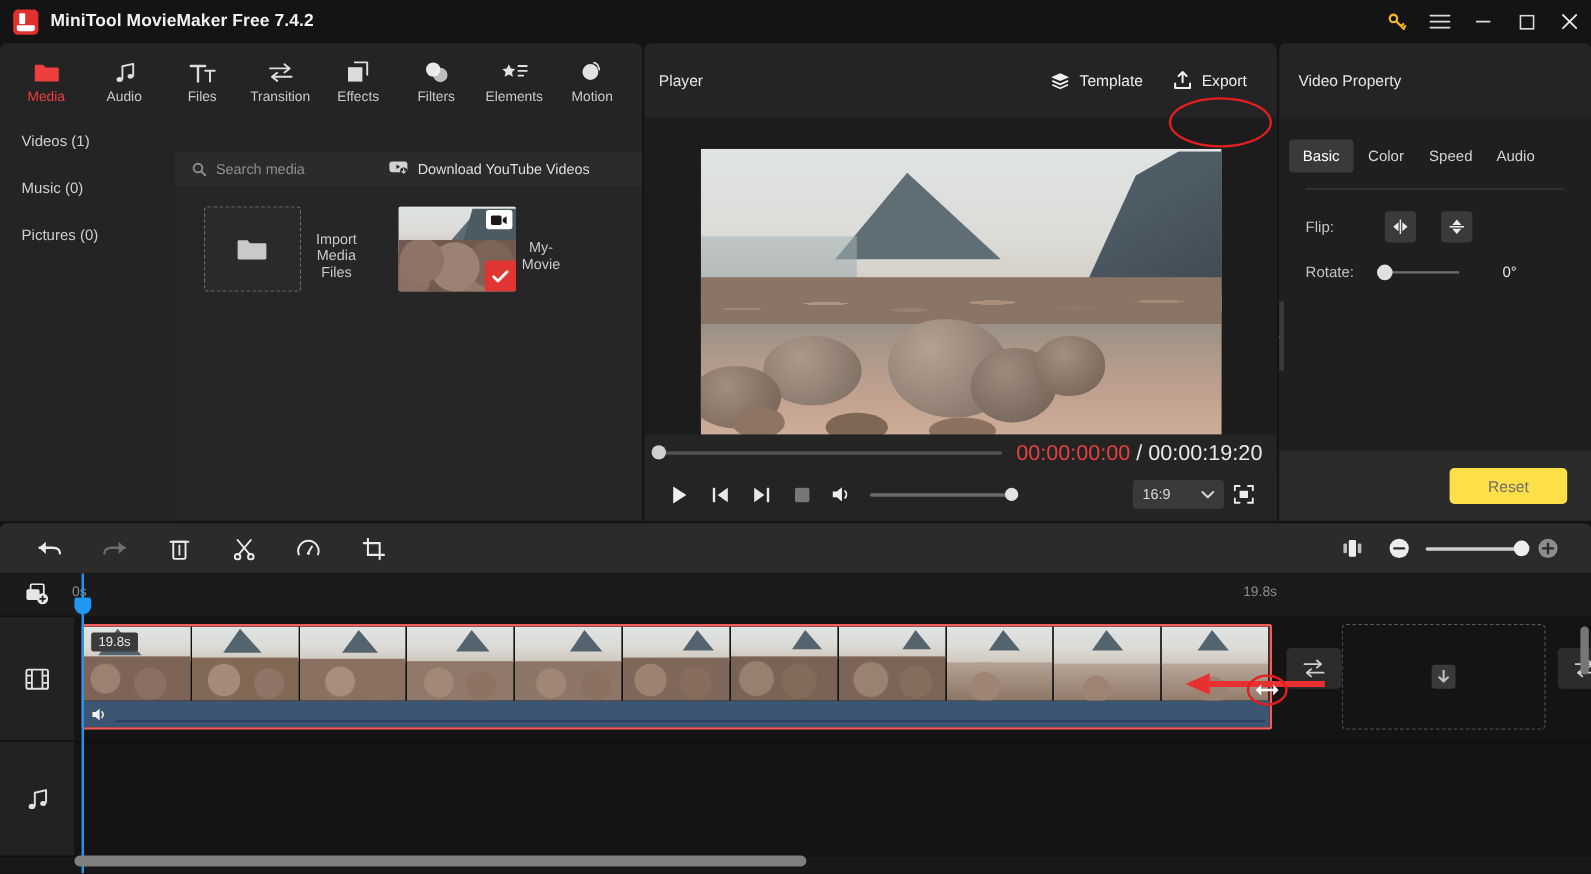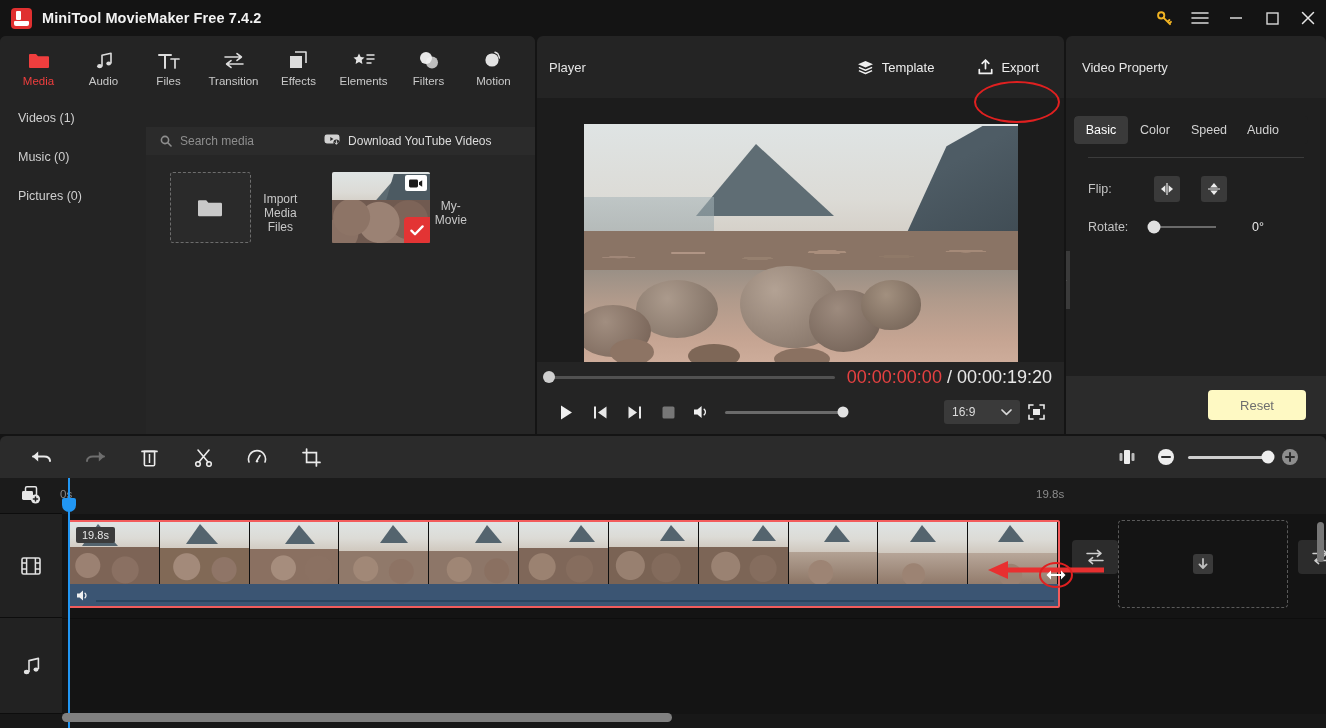--- a/index.html
+++ b/index.html
@@ -107,21 +107,21 @@
          background: linear-gradient(#b9b4ab 0%, #b09b8d 40%, #c09a82 100%); }
   .mtn { position: absolute; background: #5d6b72; }
 
   
   .player {
     position: absolute; left: 537px; top: 0; width: 527px; height: 398px;
     background: #242424; border-radius: 6px 6px 0 0; overflow: hidden;
   }
   .playerhead { height: 62px; display: flex; align-items: center; padding: 0 14px 0 12px; }
   .playerhead .ptitle { font-size: 13px; color: #e4e4e4; }
-  .phbtns { margin-left: auto; display: flex; align-items: center; gap: 22px; }
+  .phbtns { margin-left: auto; display: flex; align-items: center; gap: 4px; }
   .phbtn {
     display: flex; align-items: center; gap: 8px; padding: 7px 11px; border-radius: 4px;
     cursor: pointer; font-size: 13px; color: #ededed; position: relative;
   }
   .ring-export {
     position: absolute; left: 974px; top: 45px; width: 86px; height: 42px;
     border: 2.2px solid #e02020; border-radius: 50%; pointer-events: none;
   }
   .stage {
     position: absolute; top: 62px; left: 0; right: 0; height: 296px;
@@ -185,21 +185,21 @@
   .rotknob {
     position: absolute; left: 0; top: 50%; transform: translate(-50%,-50%);
     width: 13px; height: 13px; border-radius: 50%; background: #e0e0e0;
   }
   .rotval { font-size: 12.5px; color: #e8e8e8; margin-left: 36px; }
   .propsfoot {
     position: absolute; left: 0; right: 0; bottom: 0; height: 58px; background: #2b2b2b;
     display: flex; align-items: center; justify-content: flex-end; padding-right: 20px;
   }
   .resetbtn {
-    width: 98px; height: 30px; background: #fef9c3; border-radius: 4px; color: #6e6e6e;
+    width: 98px; height: 30px; background: #fde047; border-radius: 4px; color: #6e6e6e;
     font-size: 13px; display: flex; align-items: center; justify-content: center; cursor: default;
   }
   .collapse-handle {
     position: absolute; left: -10px; top: 215px; width: 14px; height: 58px;
     background: #3a3a3a; border-radius: 4px 0 0 4px; display: flex; align-items: center;
     justify-content: center; cursor: pointer; z-index: 4;
   }
 
   
   .timeline { position: absolute; top: 436px; left: 0; width: 1326px; height: 292px; background: #141414; }
@@ -363,35 +363,35 @@
           <span class="ticon">
             <svg width="21" height="20" viewBox="0 0 21 20">
                 <path d="M7 2h11v11" fill="none" stroke="#dcdcdc" stroke-width="1.6" stroke-linejoin="round"></path>
                 <rect x="2" y="6" width="12" height="12" fill="#dcdcdc"></rect>
               </svg>
           </span>
           <span class="tlabel">Effects</span>
         </div>
         <div class="tool">
           <span class="ticon">
+            <svg width="22" height="20" viewBox="0 0 22 20">
+                <circle cx="8" cy="8" r="6" fill="#e8e8e8"></circle>
+                <circle cx="14" cy="12.5" r="6" fill="#f2f2f2" opacity=".75"></circle>
+              </svg>
+          </span>
+          <span class="tlabel">Filters</span>
+        </div>
+        <div class="tool">
+          <span class="ticon">
             <svg width="24" height="19" viewBox="0 0 24 19">
                 <path d="M7 2.5l1.7 3.5 3.8.5-2.8 2.6.7 3.8L7 11.1 3.6 12.9l.7-3.8L1.5 6.5l3.8-.5z" fill="#e2e2e2"></path>
                 <path d="M15 4h7M15 8h7M15 12h4" stroke="#e2e2e2" stroke-width="1.5" stroke-linecap="round"></path>
               </svg>
           </span>
           <span class="tlabel">Elements</span>
-        </div>
-        <div class="tool">
-          <span class="ticon">
-            <svg width="22" height="20" viewBox="0 0 22 20">
-                <circle cx="8" cy="8" r="6" fill="#e8e8e8"></circle>
-                <circle cx="14" cy="12.5" r="6" fill="#f2f2f2" opacity=".75"></circle>
-              </svg>
-          </span>
-          <span class="tlabel">Filters</span>
         </div>
         <div class="tool">
           <span class="ticon">
             <svg width="22" height="20" viewBox="0 0 22 20">
                 <path d="M12 2.2a7.4 7.4 0 013.2 2M15.4 5.2a7.4 7.4 0 011 2.8" fill="none" stroke="#dcdcdc" stroke-width="1.5" stroke-linecap="round"></path>
                 <circle cx="9" cy="10" r="6.6" fill="#e2e2e2"></circle>
               </svg>
           </span>
           <span class="tlabel">Motion</span>
         </div>

